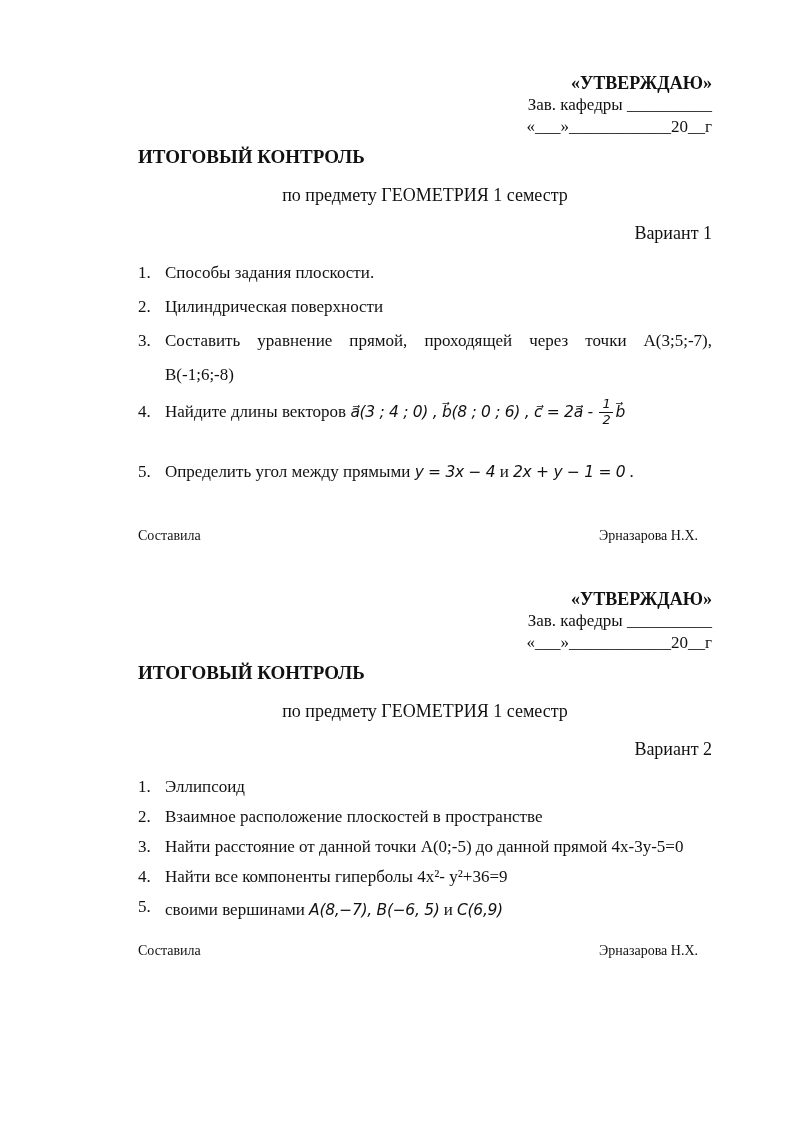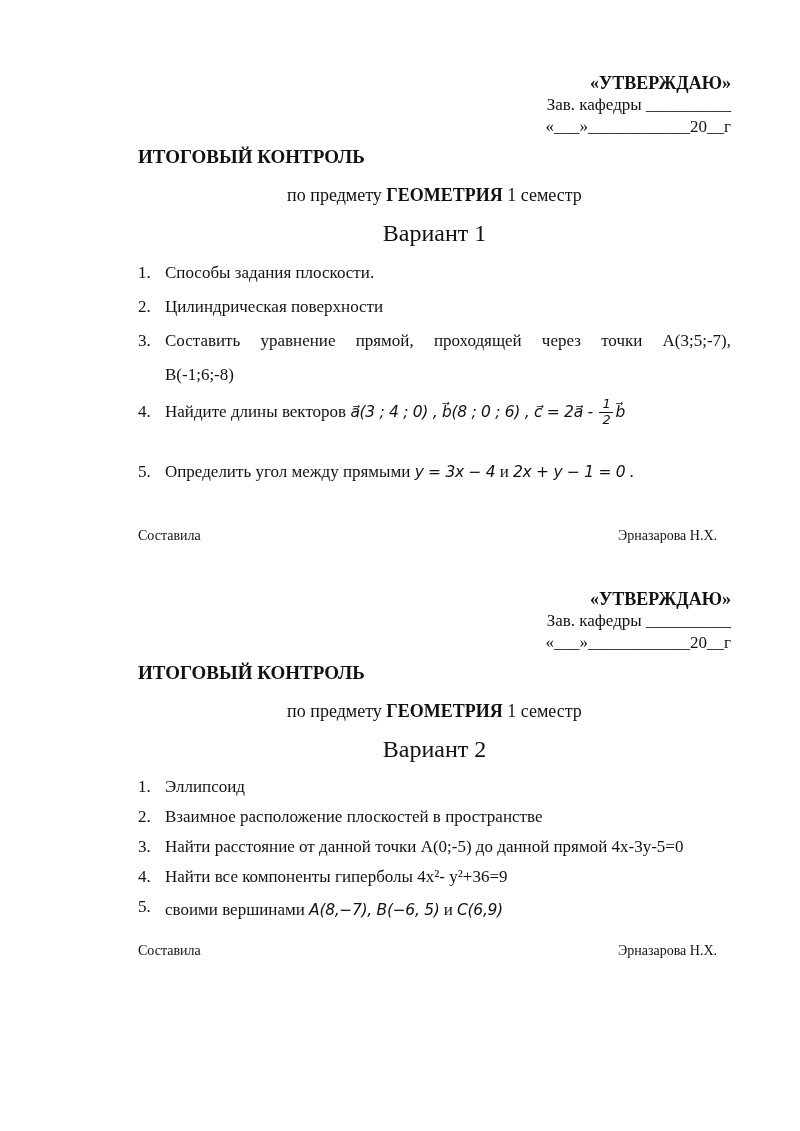--- a/index.html
+++ b/index.html
@@ -5,21 +5,21 @@
   html, body { margin: 0; padding: 0; background: #ffffff; }
   .page {
     position: relative;
     width: 800px;
     height: 966px;
     background: #ffffff;
     color: #111111;
     font-family: "Liberation Serif", serif;
     font-size: 17px;
     box-sizing: border-box;
-    padding: 72px 69px 20px 138px;
+    padding: 72px 88px 20px 138px;
     overflow: hidden;
   }
   .section { display: block; }
 
   
   .approval {
     text-align: right;
     line-height: 22px;
     font-size: 17px;
     white-space: nowrap;
@@ -33,24 +33,24 @@
     font-size: 19px;
     margin-top: 7px;
     line-height: 24px;
   }
   .subject-line {
     text-align: center;
     font-size: 18px;
     margin-top: 14px;
     line-height: 24px;
   }
-  .subject-line .subject-name { font-weight: bold; }
+  .subject-line .subject-name { font-weight: normal; }
   .variant-line {
-    text-align: center;
-    font-size: 24px;
+    text-align: right;
+    font-size: 18px;
     margin-top: 14px;
     line-height: 24px;
   }
 
   
   .tasks { margin-top: 11px; }
   .task {
     display: flex;
     align-items: flex-start;
   }

